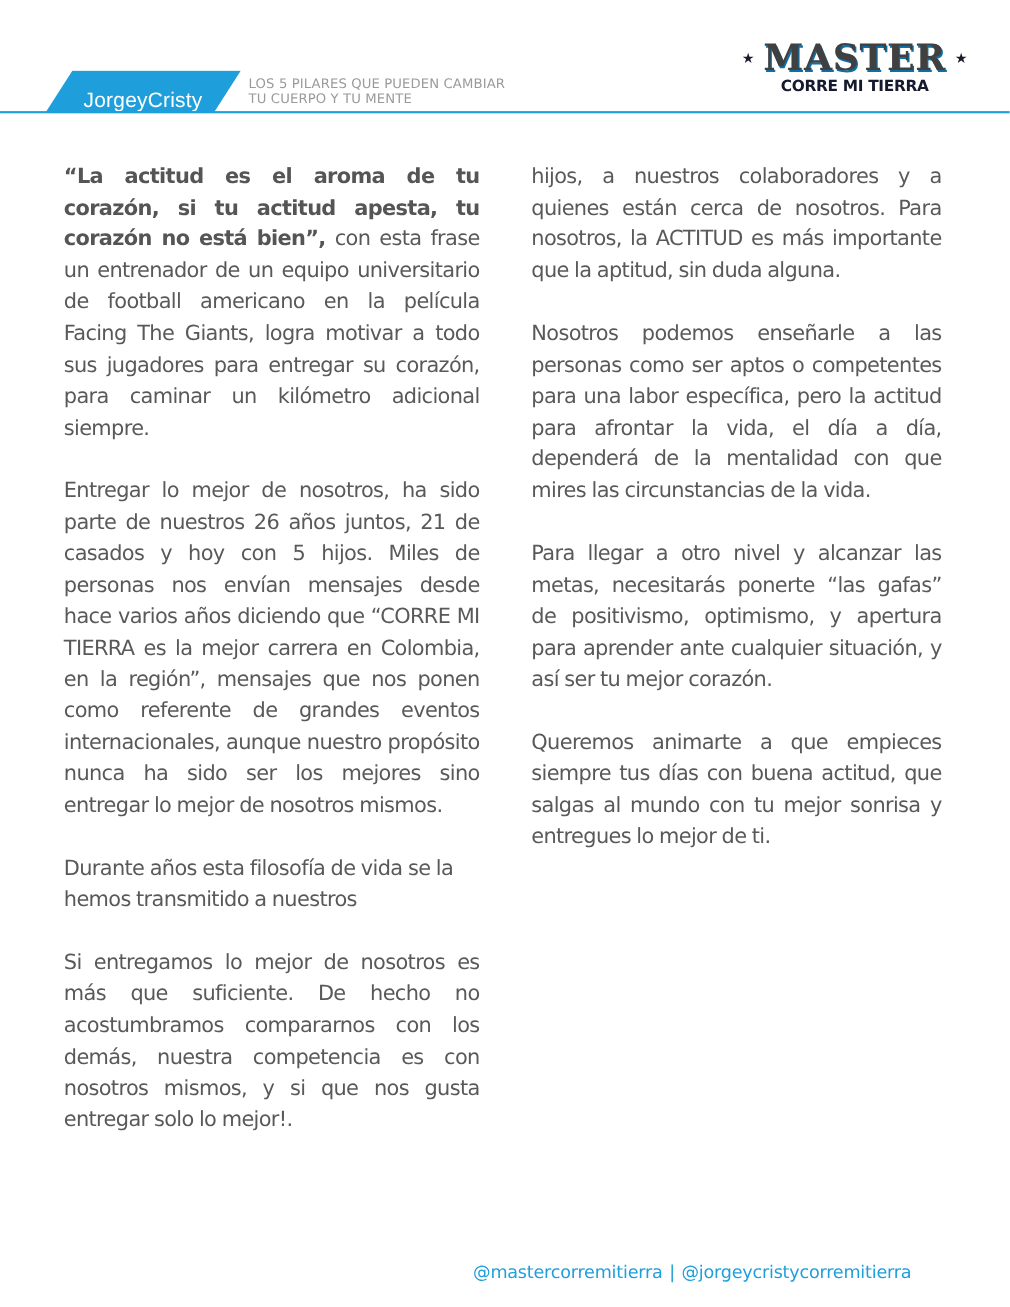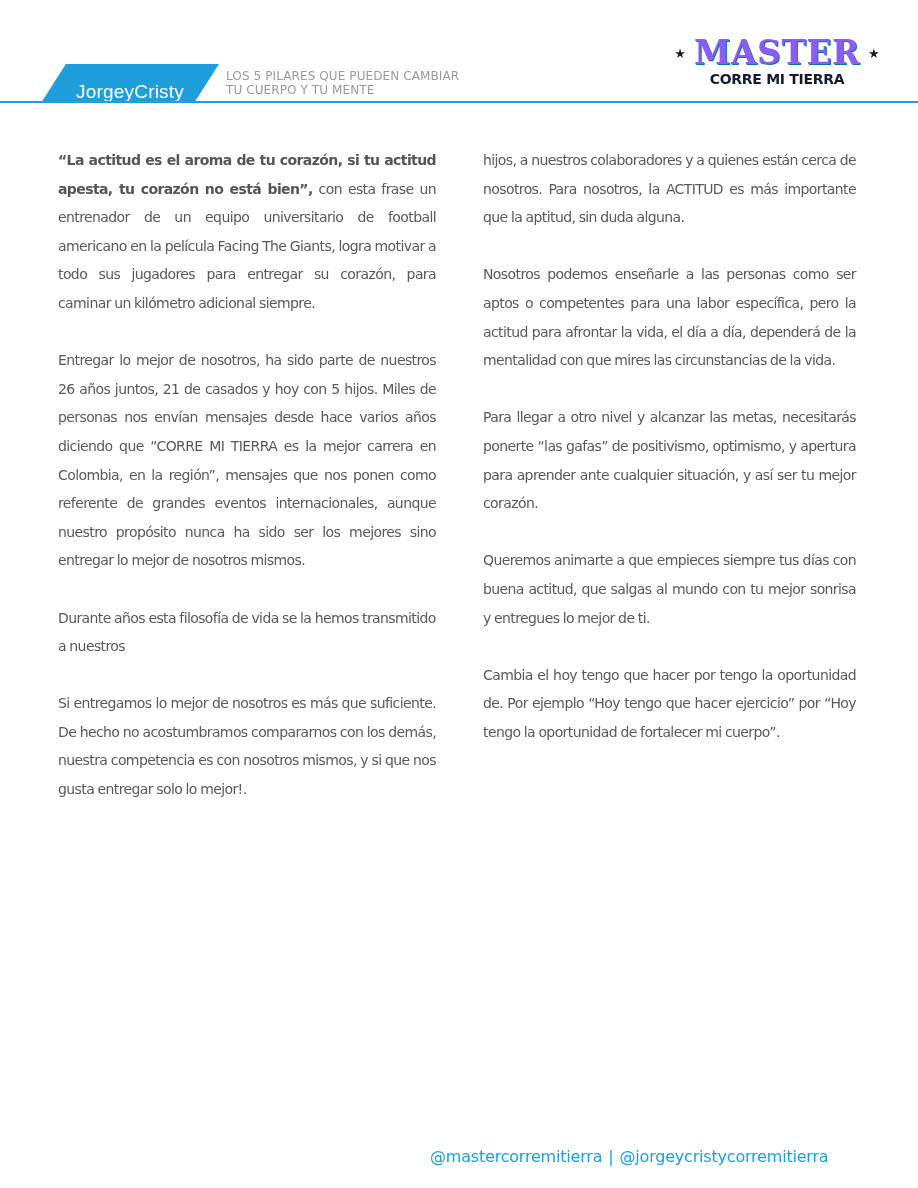--- a/index.html
+++ b/index.html
@@ -77,39 +77,39 @@
     .logo-star {
       color: #1a1a2e;
       font-size: 13px;
       line-height: 1;
     }
     .logo-master {
       font-family: "DejaVu Serif", serif;
       font-weight: bold;
       font-size: 33px;
       line-height: 34px;
-      color: #8b5cf6;
+      color: #404040;
       letter-spacing: 0.5px;
       text-shadow: 1px 1px 0 #0d6fa8;
     }
     .logo-sub {
       font-family: "DejaVu Sans", sans-serif;
       font-weight: bold;
       font-size: 14px;
       line-height: 18px;
       color: #161a2e;
       letter-spacing: -0.3px;
       margin-top: 0px;
     }
     .column {
       position: absolute;
       top: 146px;
       width: 378px;
       font-family: "DejaVu Sans", sans-serif;
-      font-size: 14px;
+      font-size: 19px;
       line-height: 28.6px;
       color: #595959;
       text-align: justify;
       letter-spacing: -0.6px;
       word-spacing: -0.5px;
     }
     .column.left { left: 58px; }
     .column.right { left: 483px; width: 373px; }
     .column p {
       margin: 0 0 28.6px 0;
@@ -157,18 +157,17 @@
   <p>Entregar lo mejor de nosotros, ha sido parte de nuestros 26 años juntos, 21 de casados y hoy con 5 hijos. Miles de personas nos envían mensajes desde hace varios años diciendo que “CORRE MI TIERRA es la mejor carrera en Colombia, en la región”, mensajes que nos ponen como referente de grandes eventos internacionales, aunque nuestro propósito nunca ha sido ser los mejores sino entregar lo mejor de nosotros mismos.</p>
   <p style="text-align: left;">Durante años esta filosofía de vida se la hemos transmitido a nuestros</p>
   <p>Si entregamos lo mejor de nosotros es más que suficiente.  De hecho no acostumbramos compararnos con los demás, nuestra competencia es con nosotros mismos, y si que nos gusta entregar solo lo mejor!.</p>
 </div>
 
 <div class="column right">
   <p>hijos, a nuestros colaboradores y a quienes están cerca de nosotros. Para nosotros, la ACTITUD es más importante que la aptitud, sin duda alguna.</p>
   <p>Nosotros podemos enseñarle a las personas como ser aptos o competentes para una labor específica, pero la actitud para afrontar la vida, el día a día, dependerá de la mentalidad con que mires las circunstancias de la vida.</p>
   <p>Para llegar a otro nivel y alcanzar las metas, necesitarás ponerte “las gafas” de positivismo, optimismo, y apertura para aprender ante cualquier situación, y así ser tu mejor corazón.</p>
   <p>Queremos animarte a que empieces siempre tus días con buena actitud, que salgas al mundo con tu mejor sonrisa y entregues lo mejor de ti.</p>
-  <p>Cambia el hoy tengo que hacer por tengo la oportunidad de. Por ejemplo “Hoy tengo que hacer ejercicio” por “Hoy tengo la oportunidad de fortalecer mi cuerpo”.</p>
 </div>
 
 <div class="footer">
   <span>@mastercorremitierra</span><span class="sep">|</span><span>@jorgeycristycorremitierra</span>
 </div>
 
 </body></html>

